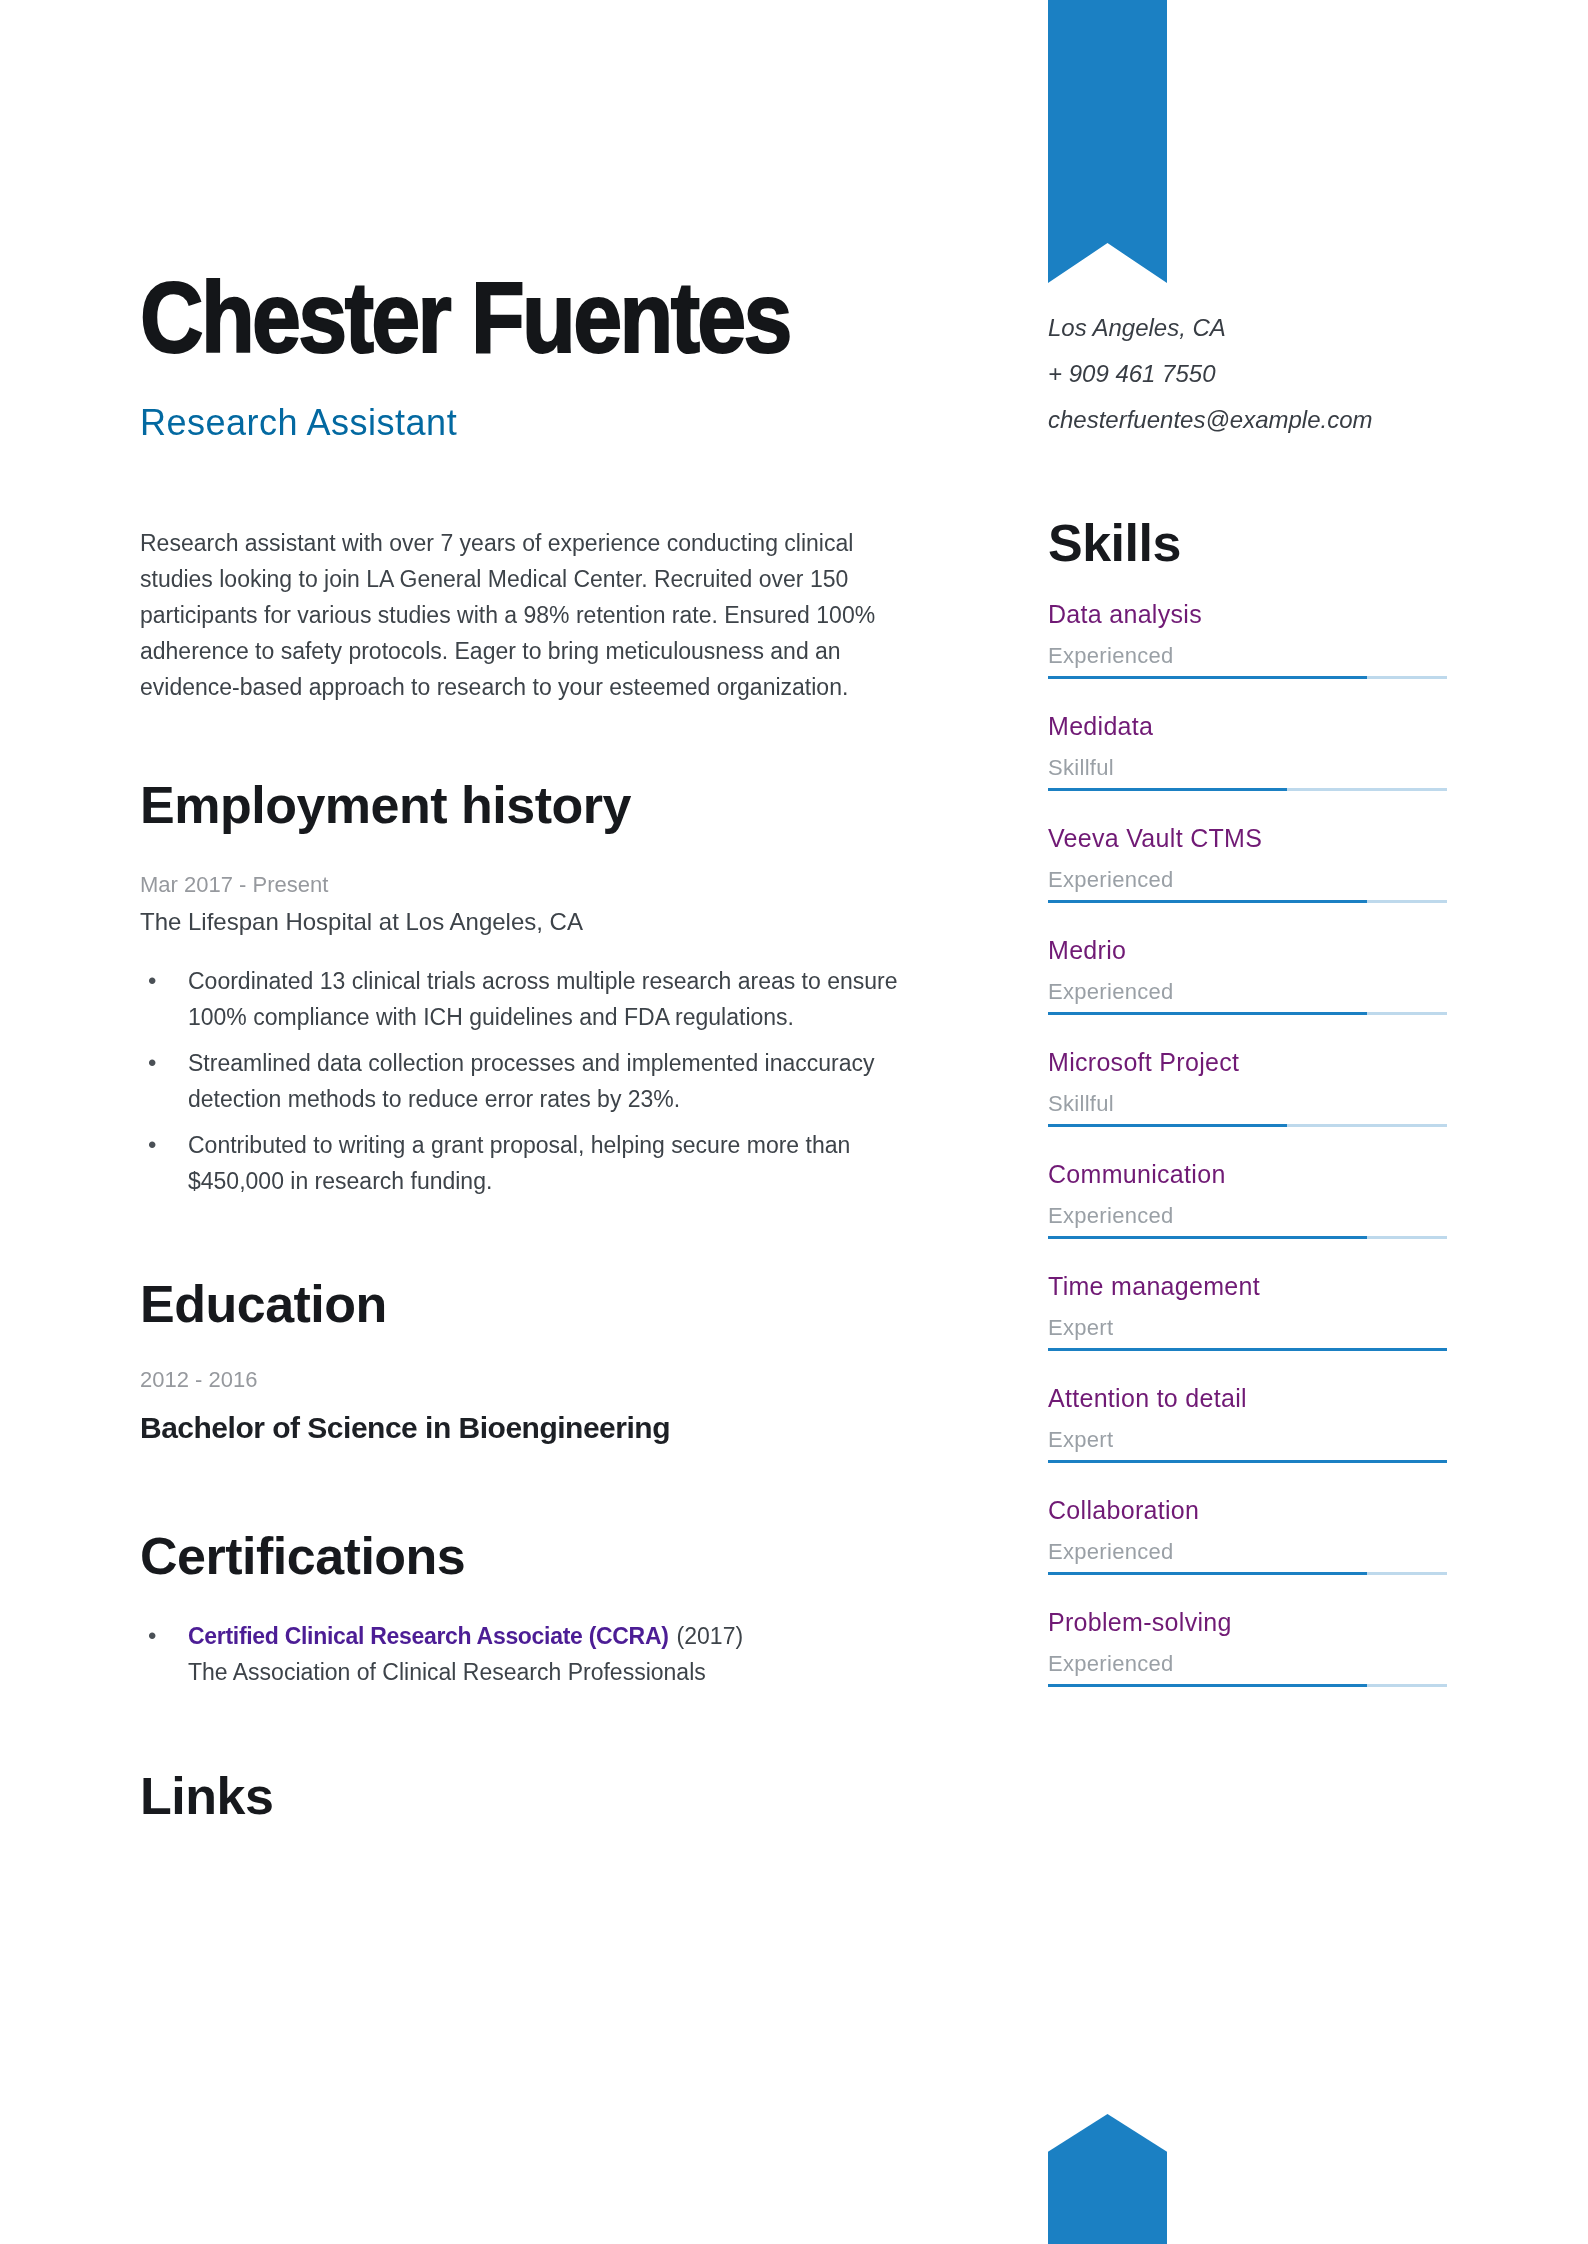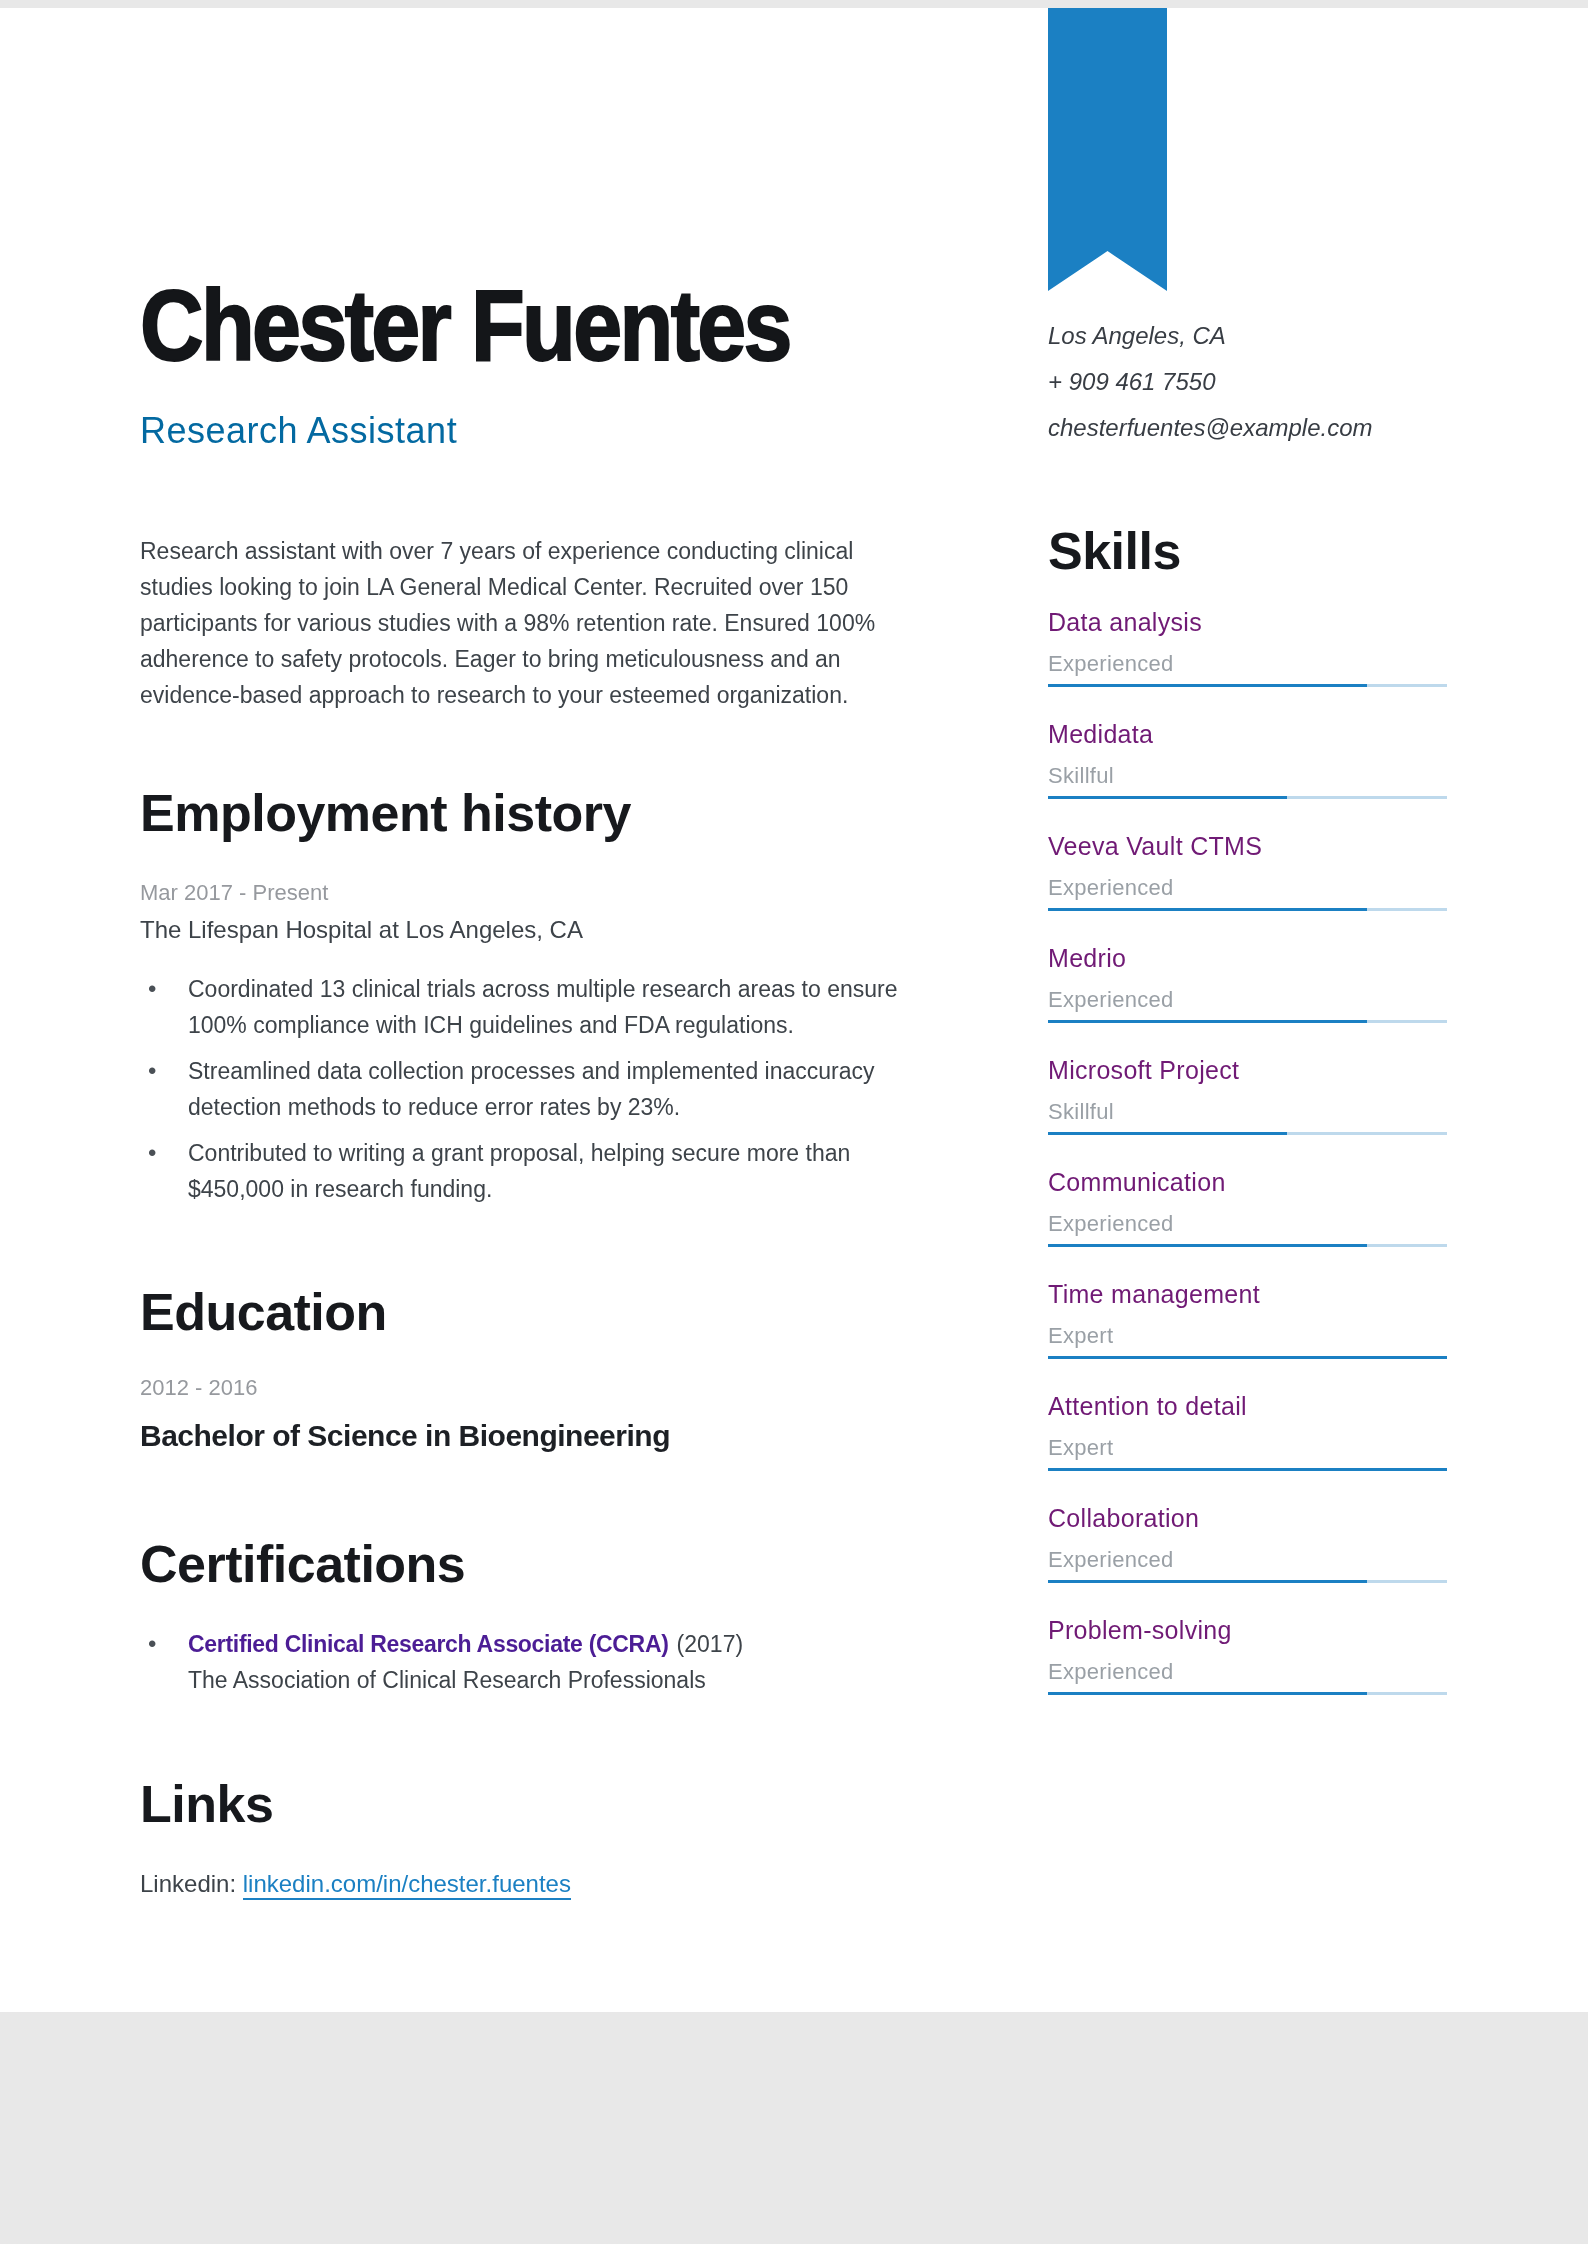--- a/index.html
+++ b/index.html
@@ -7,23 +7,23 @@
     --track:#bed9ec;
     --ink:#17191d;
     --body:#3d4349;
     --muted:#96999e;
   }
   *{margin:0;padding:0;box-sizing:border-box;}
   html,body{background:#e8e8e8;}
   body{font-family:"Liberation Sans", sans-serif;}
   .page{
     position:relative;
-    width:1588px;height:2004px;
+    width:1588px;height:2244px;
     background:#ffffff;
-    margin:8px auto;
+    margin:0 auto;
     overflow:hidden;
   }
   
   .ribbon-top{
     position:absolute;left:1048px;top:0;width:119px;height:283px;
     background:var(--accent);
     -webkit-clip-path:polygon(0 0,100% 0,100% 100%,50% 85.9%,0 100%);
             clip-path:polygon(0 0,100% 0,100% 100%,50% 85.9%,0 100%);
   }
   .ribbon-bottom{
@@ -145,21 +145,20 @@
 
     <h2 class="section h-certifications">Certifications</h2>
     <ul class="bullets cert">
       <li>
         <div><span class="cert-title">Certified Clinical Research Associate (CCRA)</span><span class="cert-year">(2017)</span></div>
         <div class="cert-org">The Association of Clinical Research Professionals</div>
       </li>
     </ul>
 
     <h2 class="section h-links">Links</h2>
-    <p class="links-line"><span>Linkedin:</span>&nbsp;<a href="#">linkedin.com/in/chester.fuentes</a></p>
 
   </main>
 
   <aside class="right-col">
 
     <div class="contact">
       <div>Los Angeles, CA</div>
       <div>+ 909 461 7550</div>
       <div>chesterfuentes@example.com</div>
     </div>

